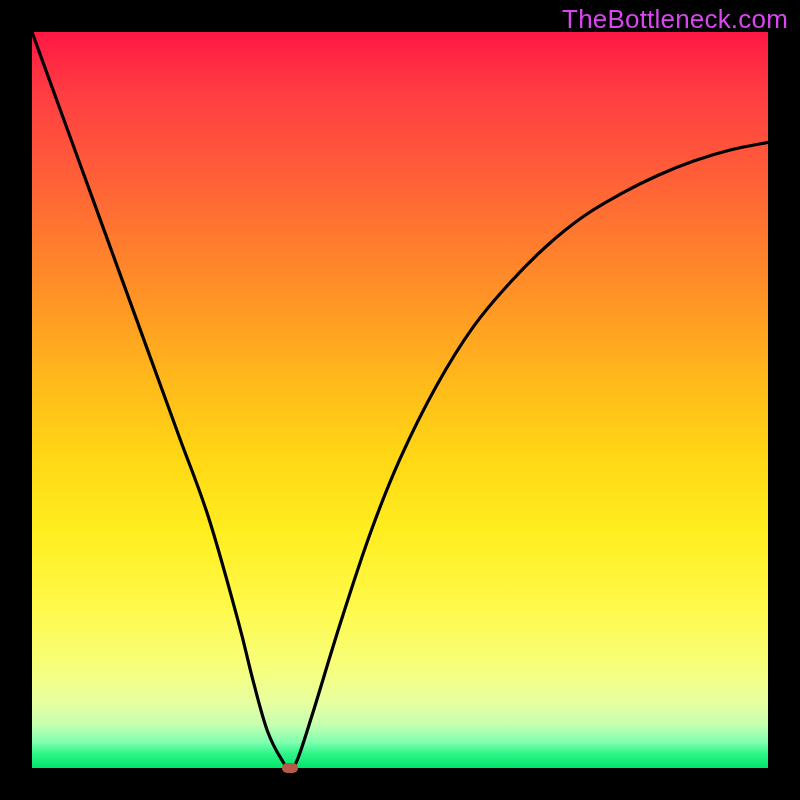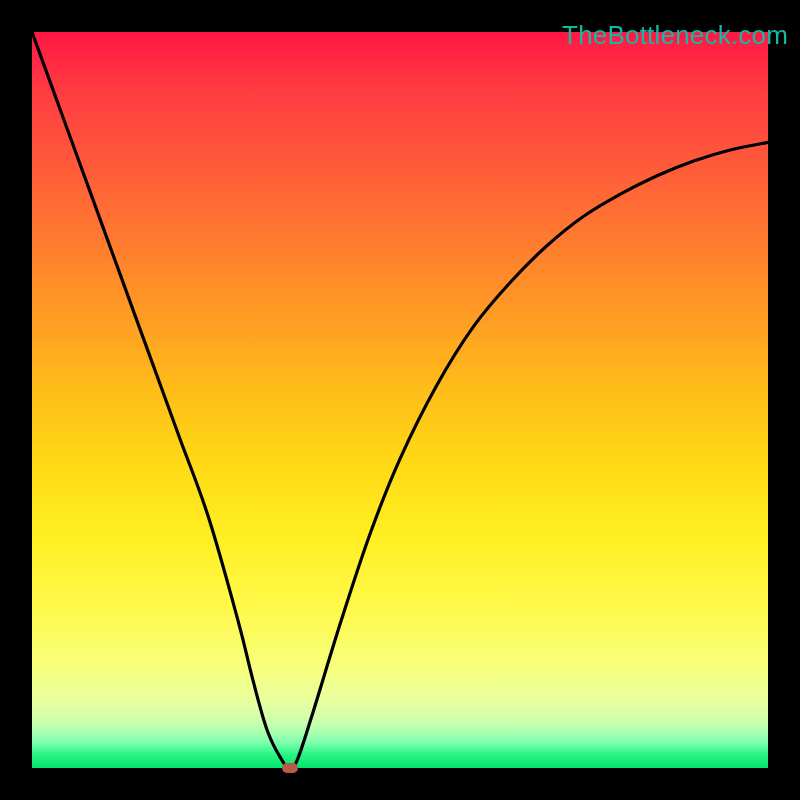--- a/index.html
+++ b/index.html
@@ -5,23 +5,23 @@
   * { margin: 0; padding: 0; box-sizing: border-box; }
   html, body { width: 800px; height: 800px; overflow: hidden; }
   .container {
     width: 800px;
     height: 800px;
     background: #000;
     position: relative;
   }
   .watermark {
     position: absolute;
-    top: 20px;
+    top: 4px;
     right: 12px;
-    color: #14b8a6;
+    color: #d946ef;
     font-family: Arial, Helvetica, sans-serif;
     font-size: 26px;
     font-weight: 500;
     z-index: 10;
     letter-spacing: 0.2px;
   }
   .plot {
     position: absolute;
     left: 32px;
     top: 32px;

